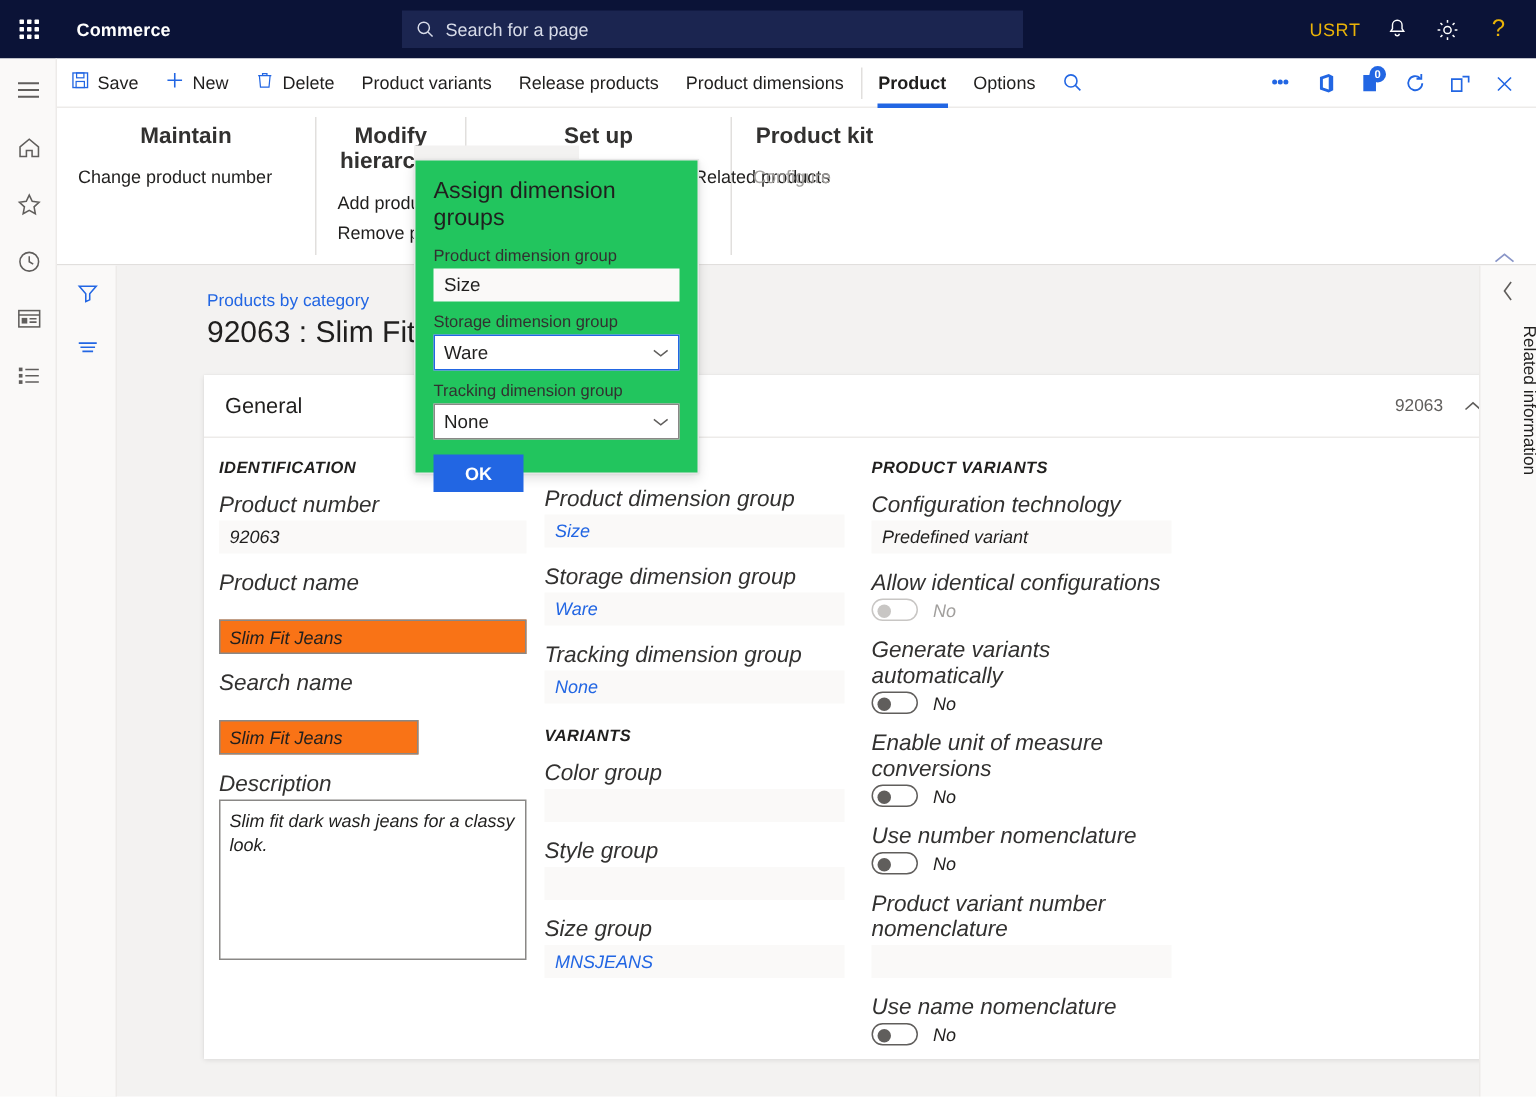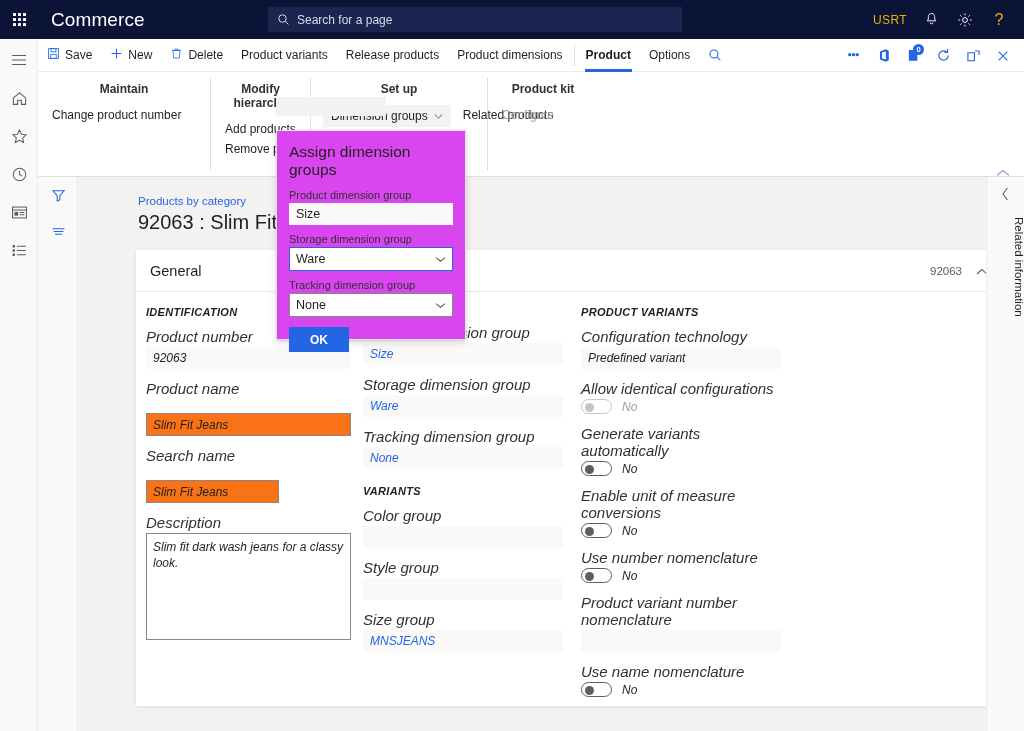--- a/index.html
+++ b/index.html
@@ -24,21 +24,21 @@
     cursor: pointer;
   }
   .waffle-grid {
     display: grid;
     grid-template-columns: repeat(3, 3px);
     grid-template-rows: repeat(3, 3px);
     gap: 2px;
   }
   .waffle-grid i { background: #ffffff; display: block; width: 3px; height: 3px; border-radius: 0.5px;}
   .brand {
-    color: #ffffff; font-size: 19px; font-weight: normal;
+    color: #ffffff; font-size: 12px; font-weight: bold;
     margin-left: 12px; letter-spacing: .1px;
   }
   .globalsearch {
     position: absolute; left: 268px; top: 7px;
     width: 414px; height: 25px;
     background: #1b2550;
     display: flex; align-items: center;
     padding-left: 9px;
     cursor: text;
   }
@@ -117,21 +117,21 @@
     background: #ffffff;
     border-bottom: 1px solid #e1dfdd;
   }
   .rgroup {
     position: absolute; top: 6px; height: 92px;
     border-right: 1px solid #e1dfdd;
     padding: 0 12px;
   }
   .rgroup.last { border-right: none; }
   .rglabel {
-    font-size: 12px; font-weight: bold; color: #323130;
+    font-size: 15px; font-weight: bold; color: #323130;
     text-align: center; margin-bottom: 9px; margin-top: 4px;
   }
   .rgitem {
     font-size: 12px; color: #201f1e; cursor: pointer;
     padding: 3px 2px; white-space: nowrap;
   }
   .rgitem.disabled { color: #a19f9d; cursor: default; }
   .rgitem.menubtn {
     background: #f3f2f1; padding: 4px 8px; display: inline-flex;
     align-items: center; gap: 6px;
@@ -257,23 +257,23 @@
   .rir-chev { height: 34px; display: flex; align-items: center; justify-content: center; cursor: pointer; }
   .rir-label {
     writing-mode: vertical-rl;
     font-size: 11.5px; color: #201f1e;
     margin: 6px auto 0 auto; text-align: center;
     width: 38px; cursor: pointer;
   }
 
   
   .dlg {
-    position: absolute; left: 276px; top: 130px;
+    position: absolute; left: 276px; top: 106px;
     width: 190px; height: 210px;
-    background: #d946ef;
+    background: #22c55e;
     box-shadow: 0 3.2px 7.2px rgba(0,0,0,0.13), 0 0.6px 1.8px rgba(0,0,0,0.11);
     border: 1px solid #e6e6e6;
     padding: 12px 12px 0 12px;
     z-index: 50;
   }
   .dlg-title {
     font-size: 15.5px; color: #201f1e; margin-bottom: 10px;
   }
   .dlg-fld { margin-bottom: 8px; }
   .dlg-lbl { font-size: 11px; color: #323130; margin-bottom: 2px; }

